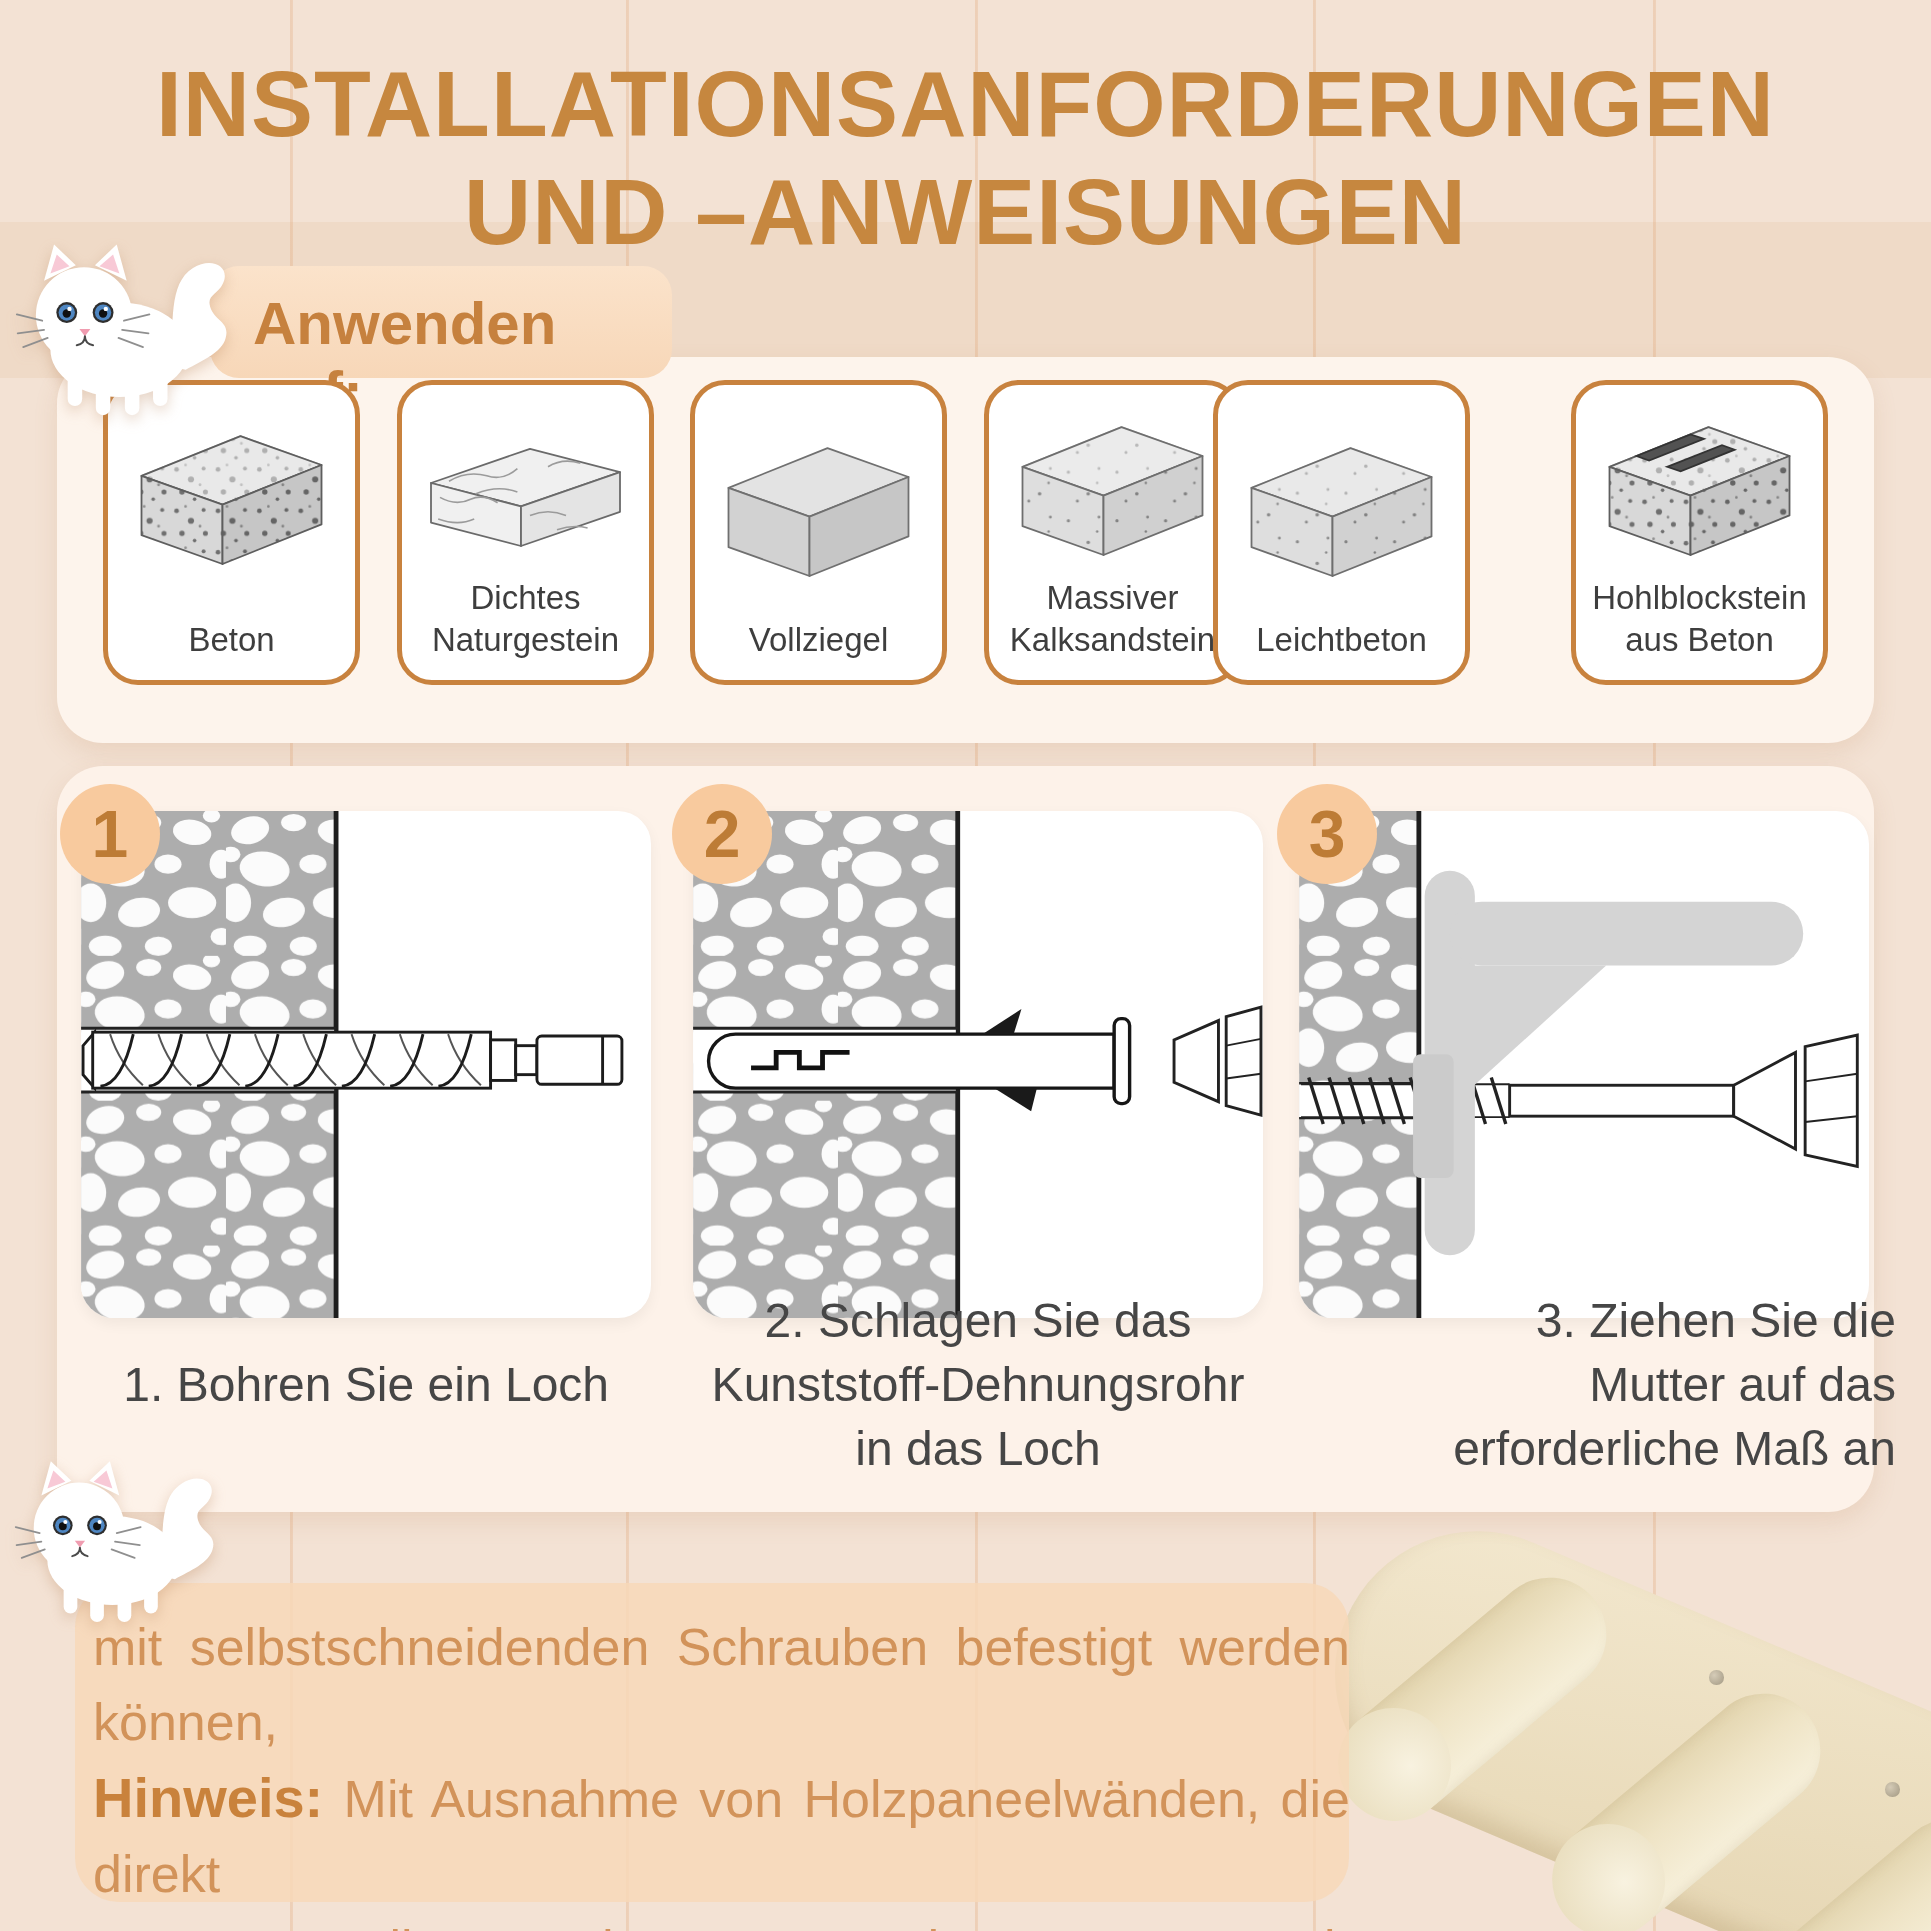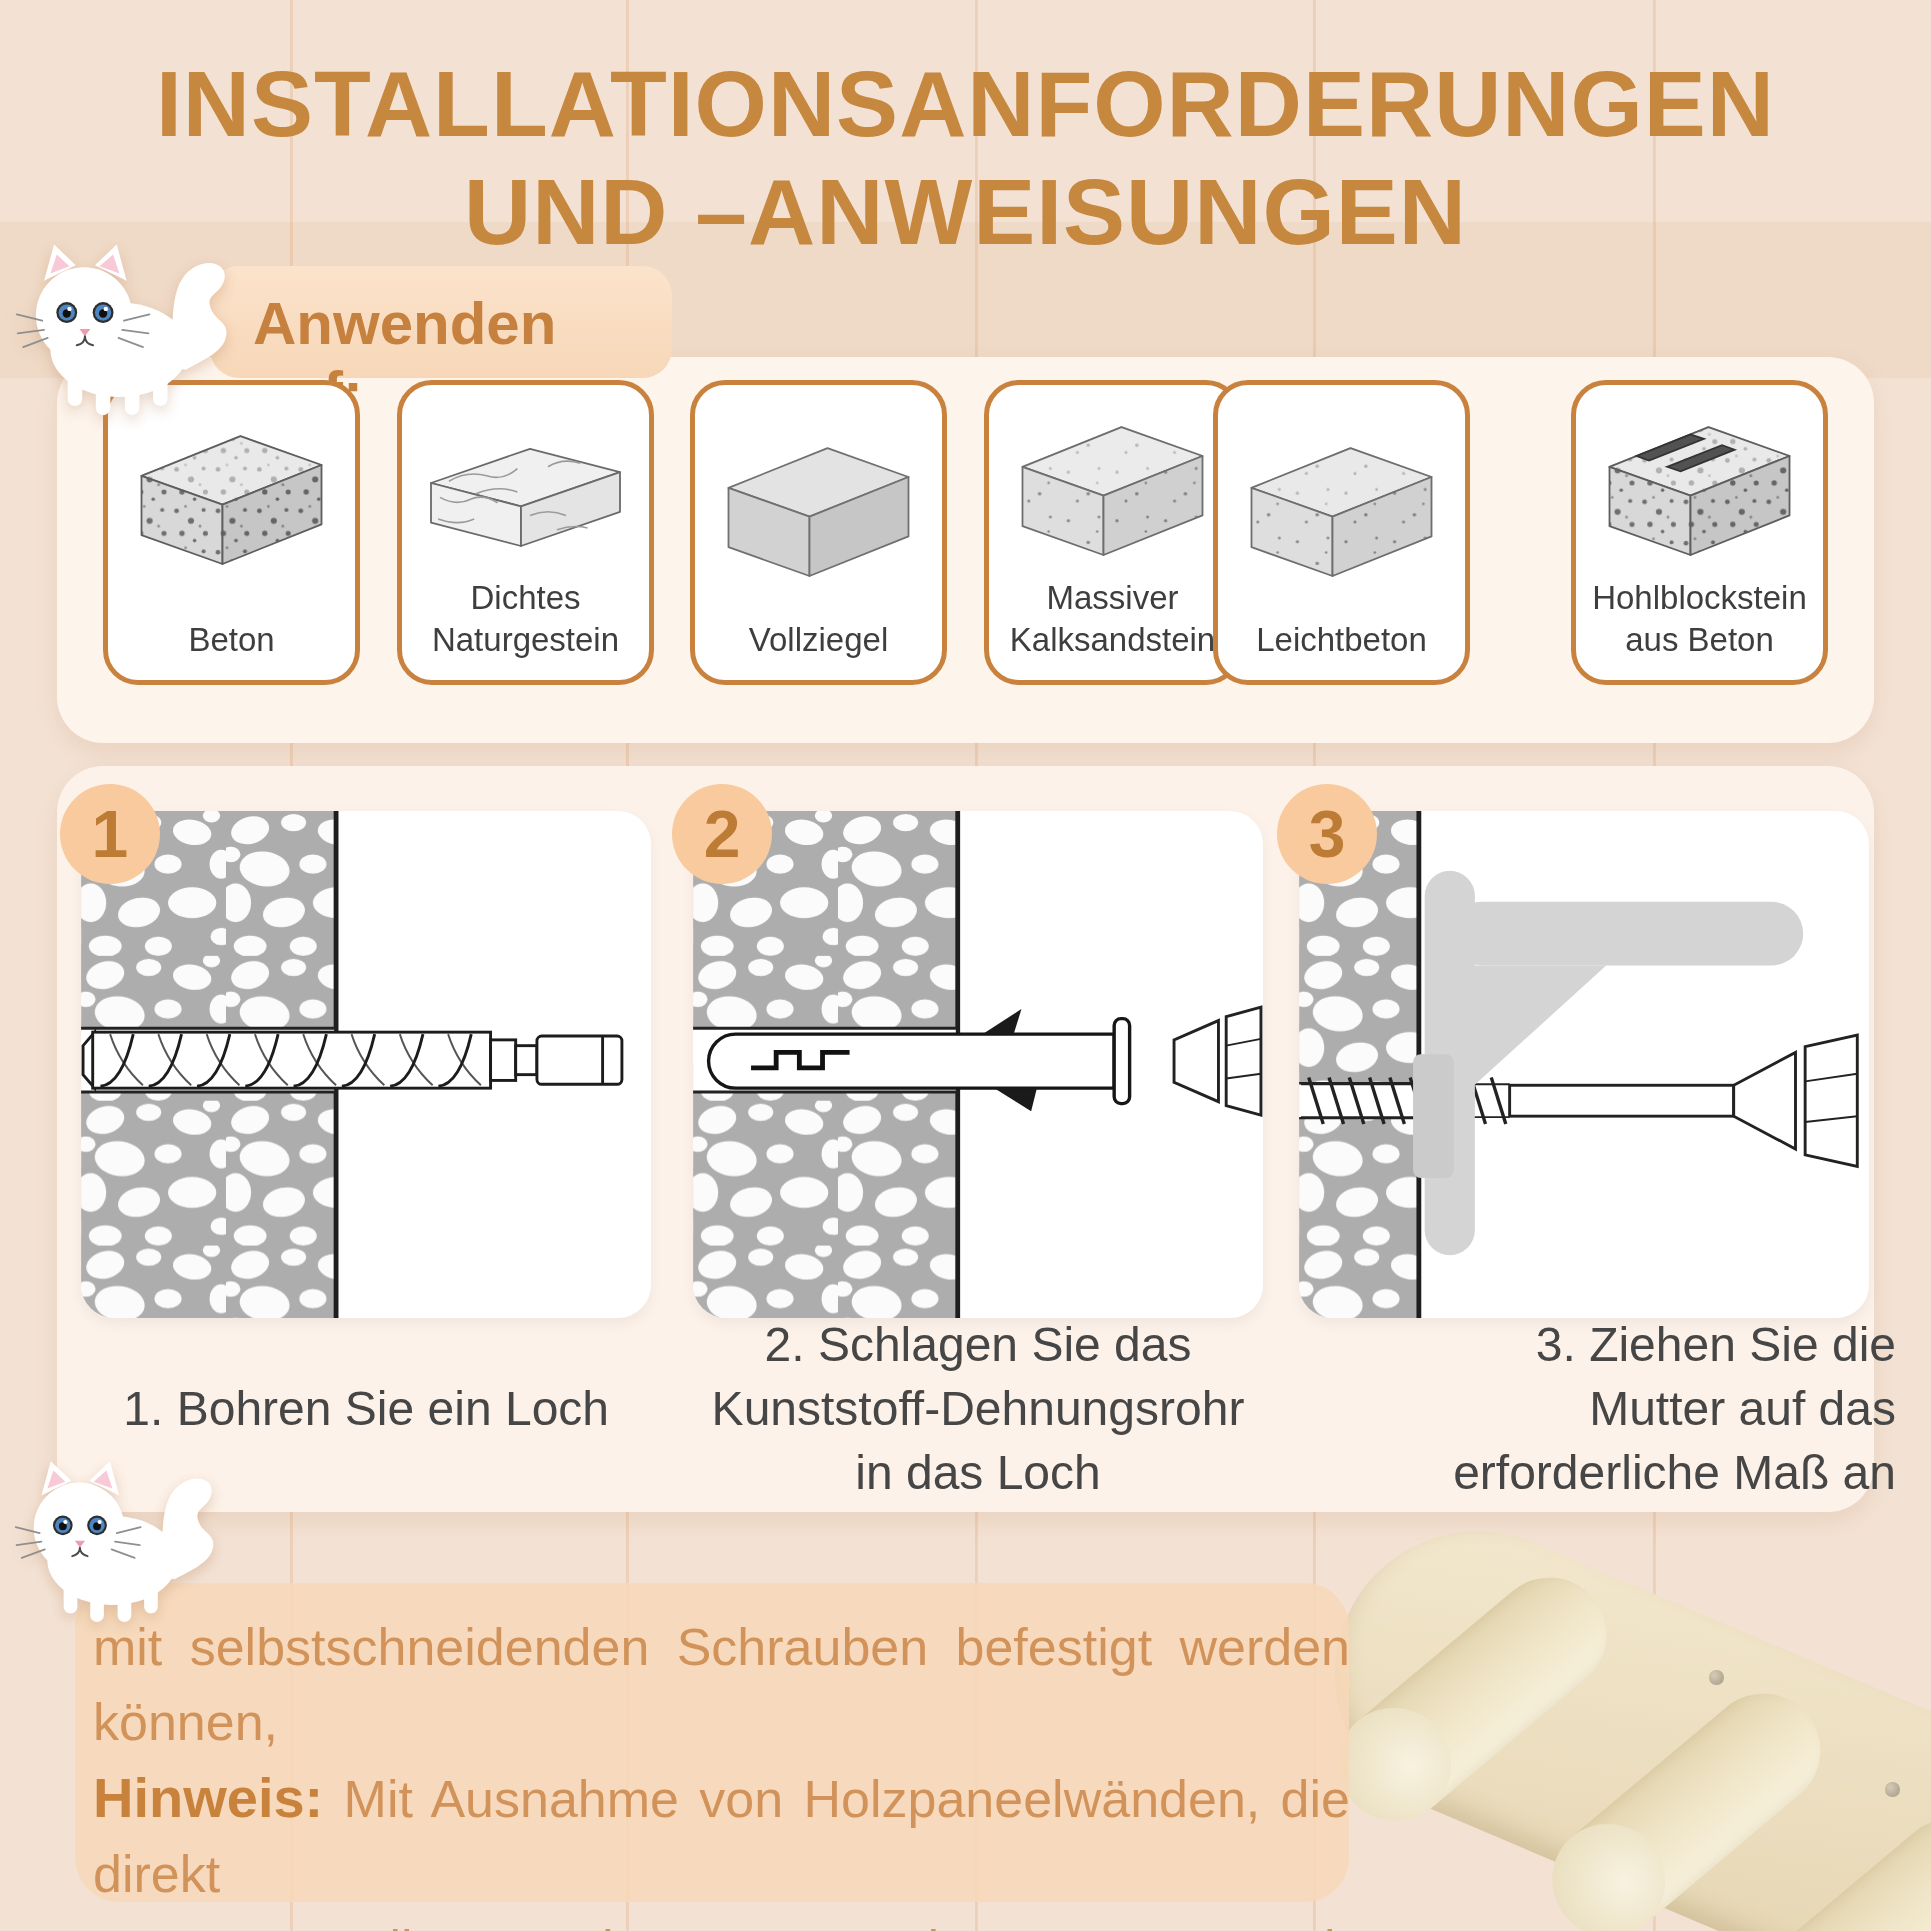--- a/index.html
+++ b/index.html
@@ -28,21 +28,21 @@
   #steps-panel{left:57px;top:766px;width:1817px;height:746px;background:#FDF2E9;}
   .card{position:absolute;top:23px;width:247px;height:295px;background:#FFFFFF;
         border:5.8px solid #C8823E;border-radius:35px;display:flex;flex-direction:column;align-items:center;}
   .card .art{flex:1;display:flex;align-items:center;justify-content:center;padding-top:13.5px;}
   .card .lbl{margin-bottom:19.3px;text-align:center;font-size:33px;line-height:42px;color:#3E3E3E;}
   .stepbox{position:absolute;top:45px;width:570px;height:507px;background:#fff;border-radius:33px;
            overflow:hidden;box-shadow:0 5.8px 13.5px rgba(0,0,0,.05);}
   .badge{position:absolute;width:100px;height:100px;border-radius:50%;background:#F8CA9E;
          display:flex;align-items:center;justify-content:center;z-index:5;}
   .badge span{font-size:66px;font-weight:bold;color:#BD7C36;}
-  .caption{position:absolute;top:554px;height:178px;display:flex;flex-direction:column;
+  .caption{position:absolute;top:530px;height:178px;display:flex;flex-direction:column;
            justify-content:center;text-align:center;font-size:48px;line-height:64px;color:#464646;}
   .note-panel{position:absolute;left:75px;top:1583px;width:1274px;height:319px;border-radius:44px;
               background:rgba(247,216,184,.85);}
   .note-text{position:absolute;left:93px;top:1610px;width:1257px;font-size:52px;line-height:75px;color:#D2935A;}
   .note-text .jline{text-align:justify;text-align-last:justify;}
   .note-text b{color:#C9823C;font-weight:bold;font-size:56px;}
   .cat{position:absolute;filter:drop-shadow(0 5.8px 6.8px rgba(185,135,95,.35));z-index:6;}
   
   .board{position:absolute;left:1402px;top:1487px;width:966px;height:285px;border-radius:145px;
          background:linear-gradient(165deg,#F3E8CF 0%,#EADCBC 55%,#E2D1AC 100%);

